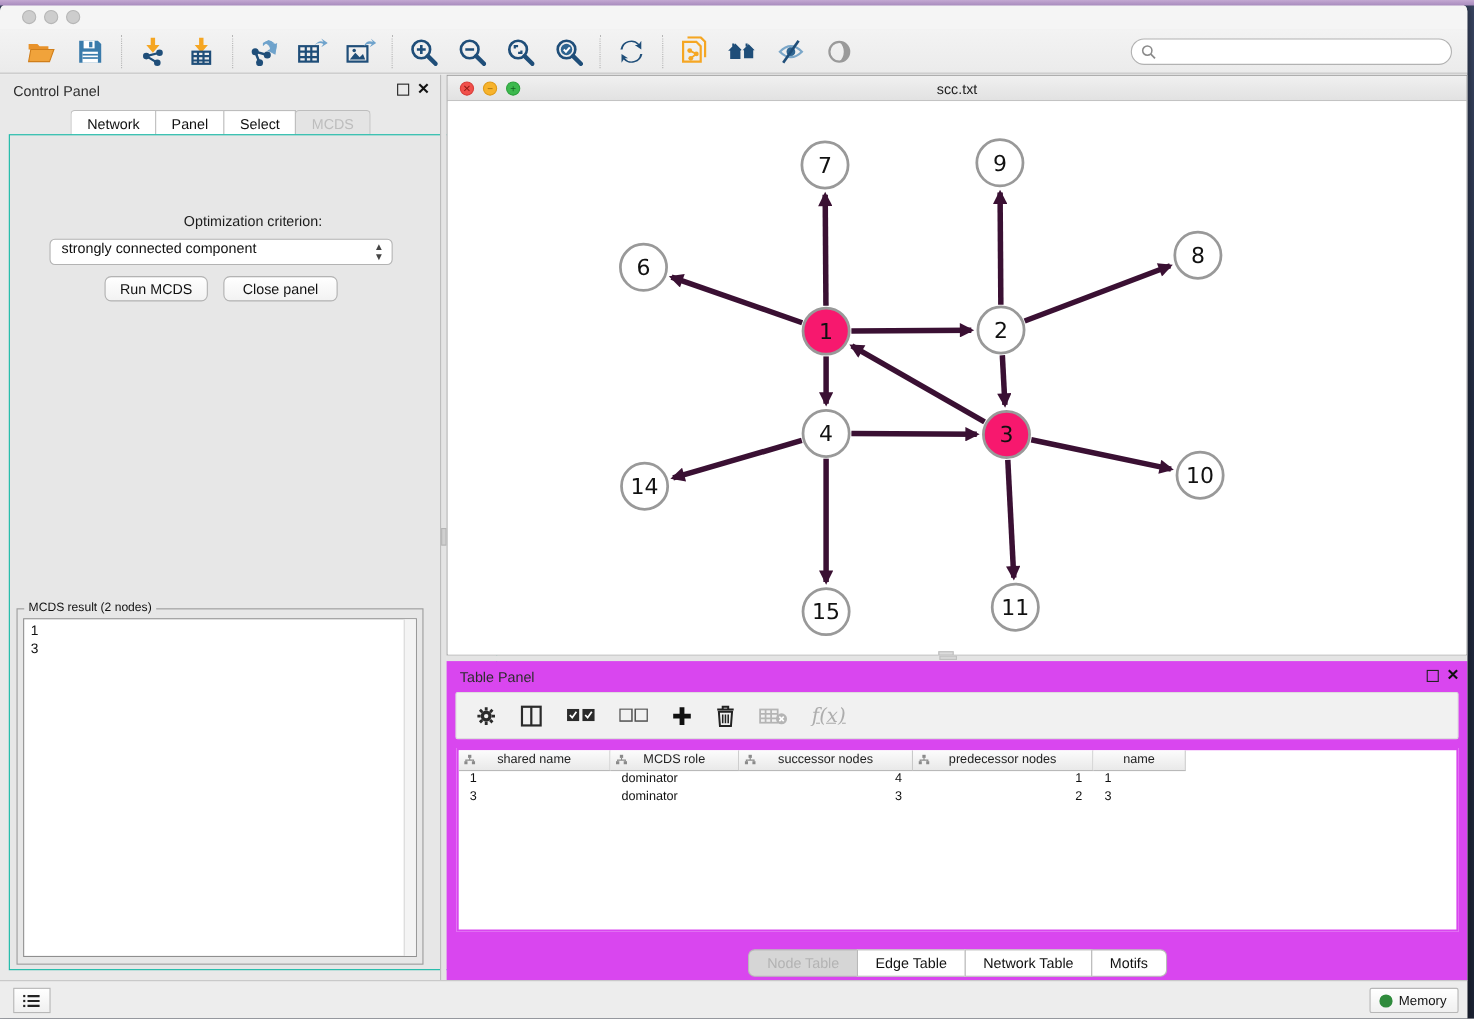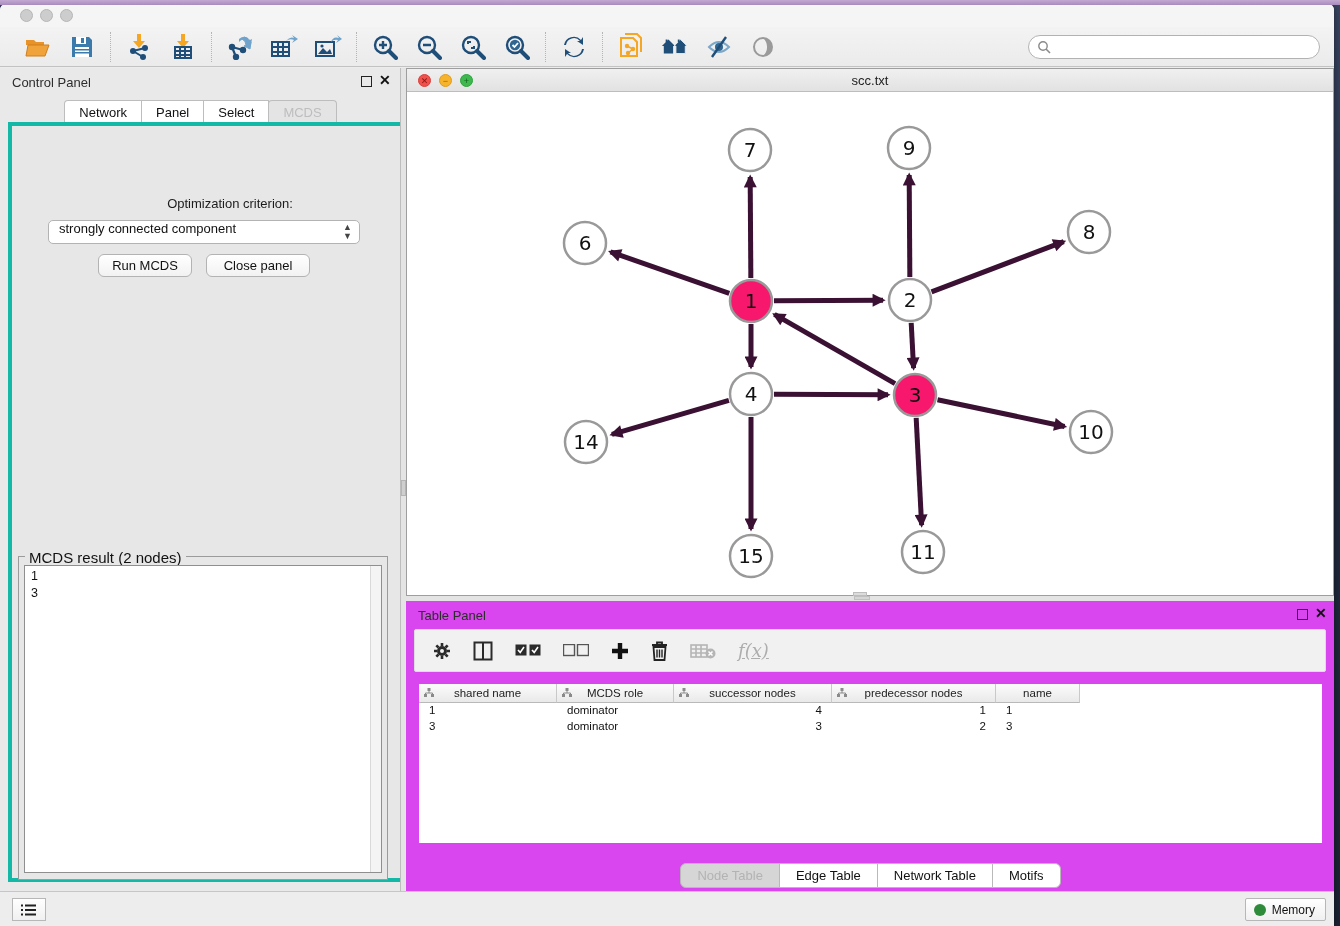--- a/index.html
+++ b/index.html
@@ -37,34 +37,34 @@
   .panel-float { position:absolute; top:8px; width:11px; height:11px; border:1.5px solid #222; }
   .panel-close { position:absolute; top:5px; font-size:14px; font-weight:bold; color:#111; line-height:14px; }
 
   .cp-tabs { position:absolute; left:0; top:32px; width:100%; display:flex; justify-content:center; }
   .cp-tab { font-size:13px; padding:4px 14px; background:#fff; border:1px solid #bdbdbd;
     border-bottom:none; color:#111; margin-right:-1px; cursor:pointer; }
   .cp-tab:first-child { border-radius:4px 0 0 0; }
   .cp-tab.active { background:#e4e4e4; color:#bdbdbd; border-radius:4px 4px 0 0; }
 
   .cp-body { position:absolute; left:8px; top:54px; width:444px; height:760px;
-    border:4px solid #14b8a6; border-radius:0; background:#e7e7e7; }
+    border:1px solid #14b8a6; border-radius:0; background:#e7e7e7; }
   .opt-label { position:absolute; left:0; width:100%; top:70px; text-align:center; font-size:13px; color:#1c1c1c; }
   .cp-select { position:absolute; left:36px; top:94px; width:312px; height:24px; background:#fff;
     border:1px solid #b3b3b3; border-radius:5px; font-size:13px; color:#111;
     display:flex; padding-left:10px; cursor:pointer; }
   .cp-select .updown { position:absolute; right:7px; top:2px; font-size:9px; color:#444; line-height:9px; text-align:center; }
   .cp-btn { position:absolute; top:128px; height:23px; background:linear-gradient(180deg,#ffffff,#f2f2f2);
     border:1px solid #b3b3b3; border-radius:6px; font-size:13px; color:#111;
     display:flex; align-items:center; justify-content:center; cursor:pointer; }
 
   .result-fieldset { position:absolute; left:6px; top:430px; width:370px; height:324px;
     border:1px solid #9b9b9b; background:#e7e7e7; }
   .result-legend { position:absolute; left:6px; top:-8px; background:#e7e7e7; padding:0 4px;
-    font-size:15px; color:#111; }
+    font-size:11px; color:#111; }
   .result-area { position:absolute; left:5px; top:8px; width:358px; height:308px; background:#fff;
     border:1px solid #8f8f8f; font-size:12.5px; color:#111; padding:2px 0 0 6px; line-height:17px; }
   .result-scroll { position:absolute; right:0; top:0; width:11px; height:100%;
     background:#f4f4f4; border-left:1px solid #d9d9d9; }
 
   
   .v-split { position:absolute; left:400px; top:64px; width:6px; height:824px; background:#e4e4e4;
     border-left:1px solid #bdbdbd; cursor:col-resize; }
   .v-grip { position:absolute; left:0px; top:412px; width:5px; height:16px; background:#cfcfcf; border:1px solid #b5b5b5; }
   .h-split { position:absolute; left:406px; top:592px; width:928px; height:5px; background:#e4e4e4; cursor:row-resize; }
@@ -81,21 +81,21 @@
   .net-canvas { position:absolute; left:0; top:23px; width:926px; height:503px; background:#fff; }
 
   
   .table-panel { position:absolute; left:406px; top:597px; width:928px; height:291px; background:#d946ef; }
   .tp-toolbar { position:absolute; left:8px; top:28px; width:912px; height:43px; background:#f1f1f1;
     border:1px solid #ddd; border-radius:2px; display:flex; align-items:center; gap:22px; padding-left:18px; }
   .tp-btn { display:flex; align-items:center; justify-content:center; cursor:pointer; }
   .fx { font-family:"DejaVu Serif", serif; font-style:italic; font-size:18px; color:#adadad;text-decoration:underline; }
 
   .grid { position:absolute; left:9px; top:79px; width:911px; height:167px; background:#fff;
-    border:4px solid #d946ef; overflow:hidden; }
+    border:2px solid #d946ef; overflow:hidden; }
   .grid-header { display:flex; height:19px; }
   .gh-cell { background:linear-gradient(180deg,#fcfcfc,#e9e9e9); border-right:1px solid #c9c9c9;
     border-bottom:1px solid #b9b9b9; font-size:11.5px; color:#222; display:flex; align-items:center;
     justify-content:center; position:relative; cursor:pointer; }
   .gh-icon { position:absolute; left:5px; top:4px; }
   .grid-row { display:flex; height:16px; font-size:11.5px; color:#111; }
   .g-cell { padding:1px 10px 0 10px; overflow:hidden; white-space:nowrap; }
 
   .tp-tabs { position:absolute; left:0; bottom:4px; width:100%; display:flex; justify-content:center; }
   .tp-tab { font-size:13px; padding:4px 16px; background:#fff; border:1px solid #b9b9b9;

